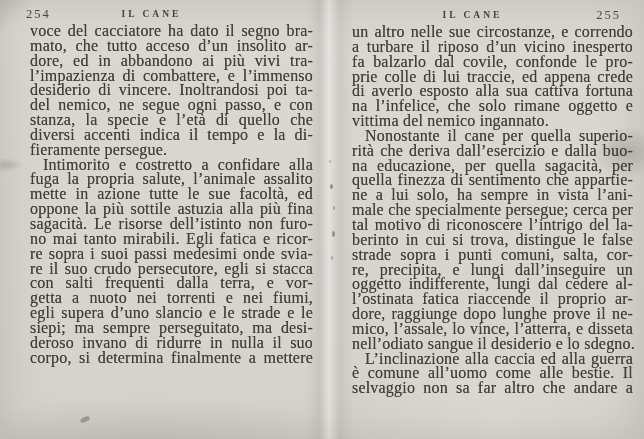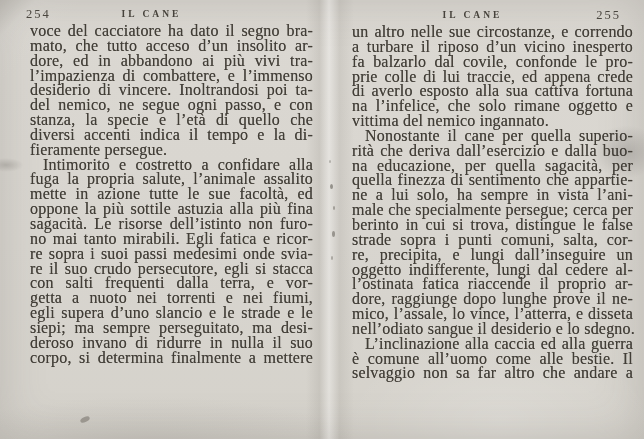--- a/index.html
+++ b/index.html
@@ -125,20 +125,21 @@
         <div class="line">prie colle di lui traccie, ed appena crede</div>
         <div class="line">di averlo esposto alla sua cattiva fortuna</div>
         <div class="line">na l’infelice, che solo rimane oggetto e</div>
         <div class="line end">vittima del nemico ingannato.</div>
         <div class="line indent">Nonostante il cane per quella superio-</div>
         <div class="line">rità che deriva dall’esercizio e dalla buo-</div>
         <div class="line">na educazione, per quella sagacità, per</div>
         <div class="line">quella finezza di sentimento che appartie-</div>
         <div class="line">ne a lui solo, ha sempre in vista l’ani-</div>
         <div class="line">male che specialmente persegue; cerca per</div>
+        <div class="line">tal motivo di riconoscere l’intrigo del la-</div>
         <div class="line">berinto in cui si trova, distingue le false</div>
         <div class="line">strade sopra i punti comuni, salta, cor-</div>
         <div class="line">re, precipita, e lungi dall’inseguire un</div>
         <div class="line">oggetto indifferente, lungi dal cedere al-</div>
         <div class="line">l’ostinata fatica riaccende il proprio ar-</div>
         <div class="line">dore, raggiunge dopo lunghe prove il ne-</div>
         <div class="line">mico, l’assale, lo vince, l’atterra, e disseta</div>
         <div class="line">nell’odiato sangue il desiderio e lo sdegno.</div>
         <div class="line indent">L’inclinazione alla caccia ed alla guerra</div>
         <div class="line">è comune all’uomo come alle bestie. Il</div>

